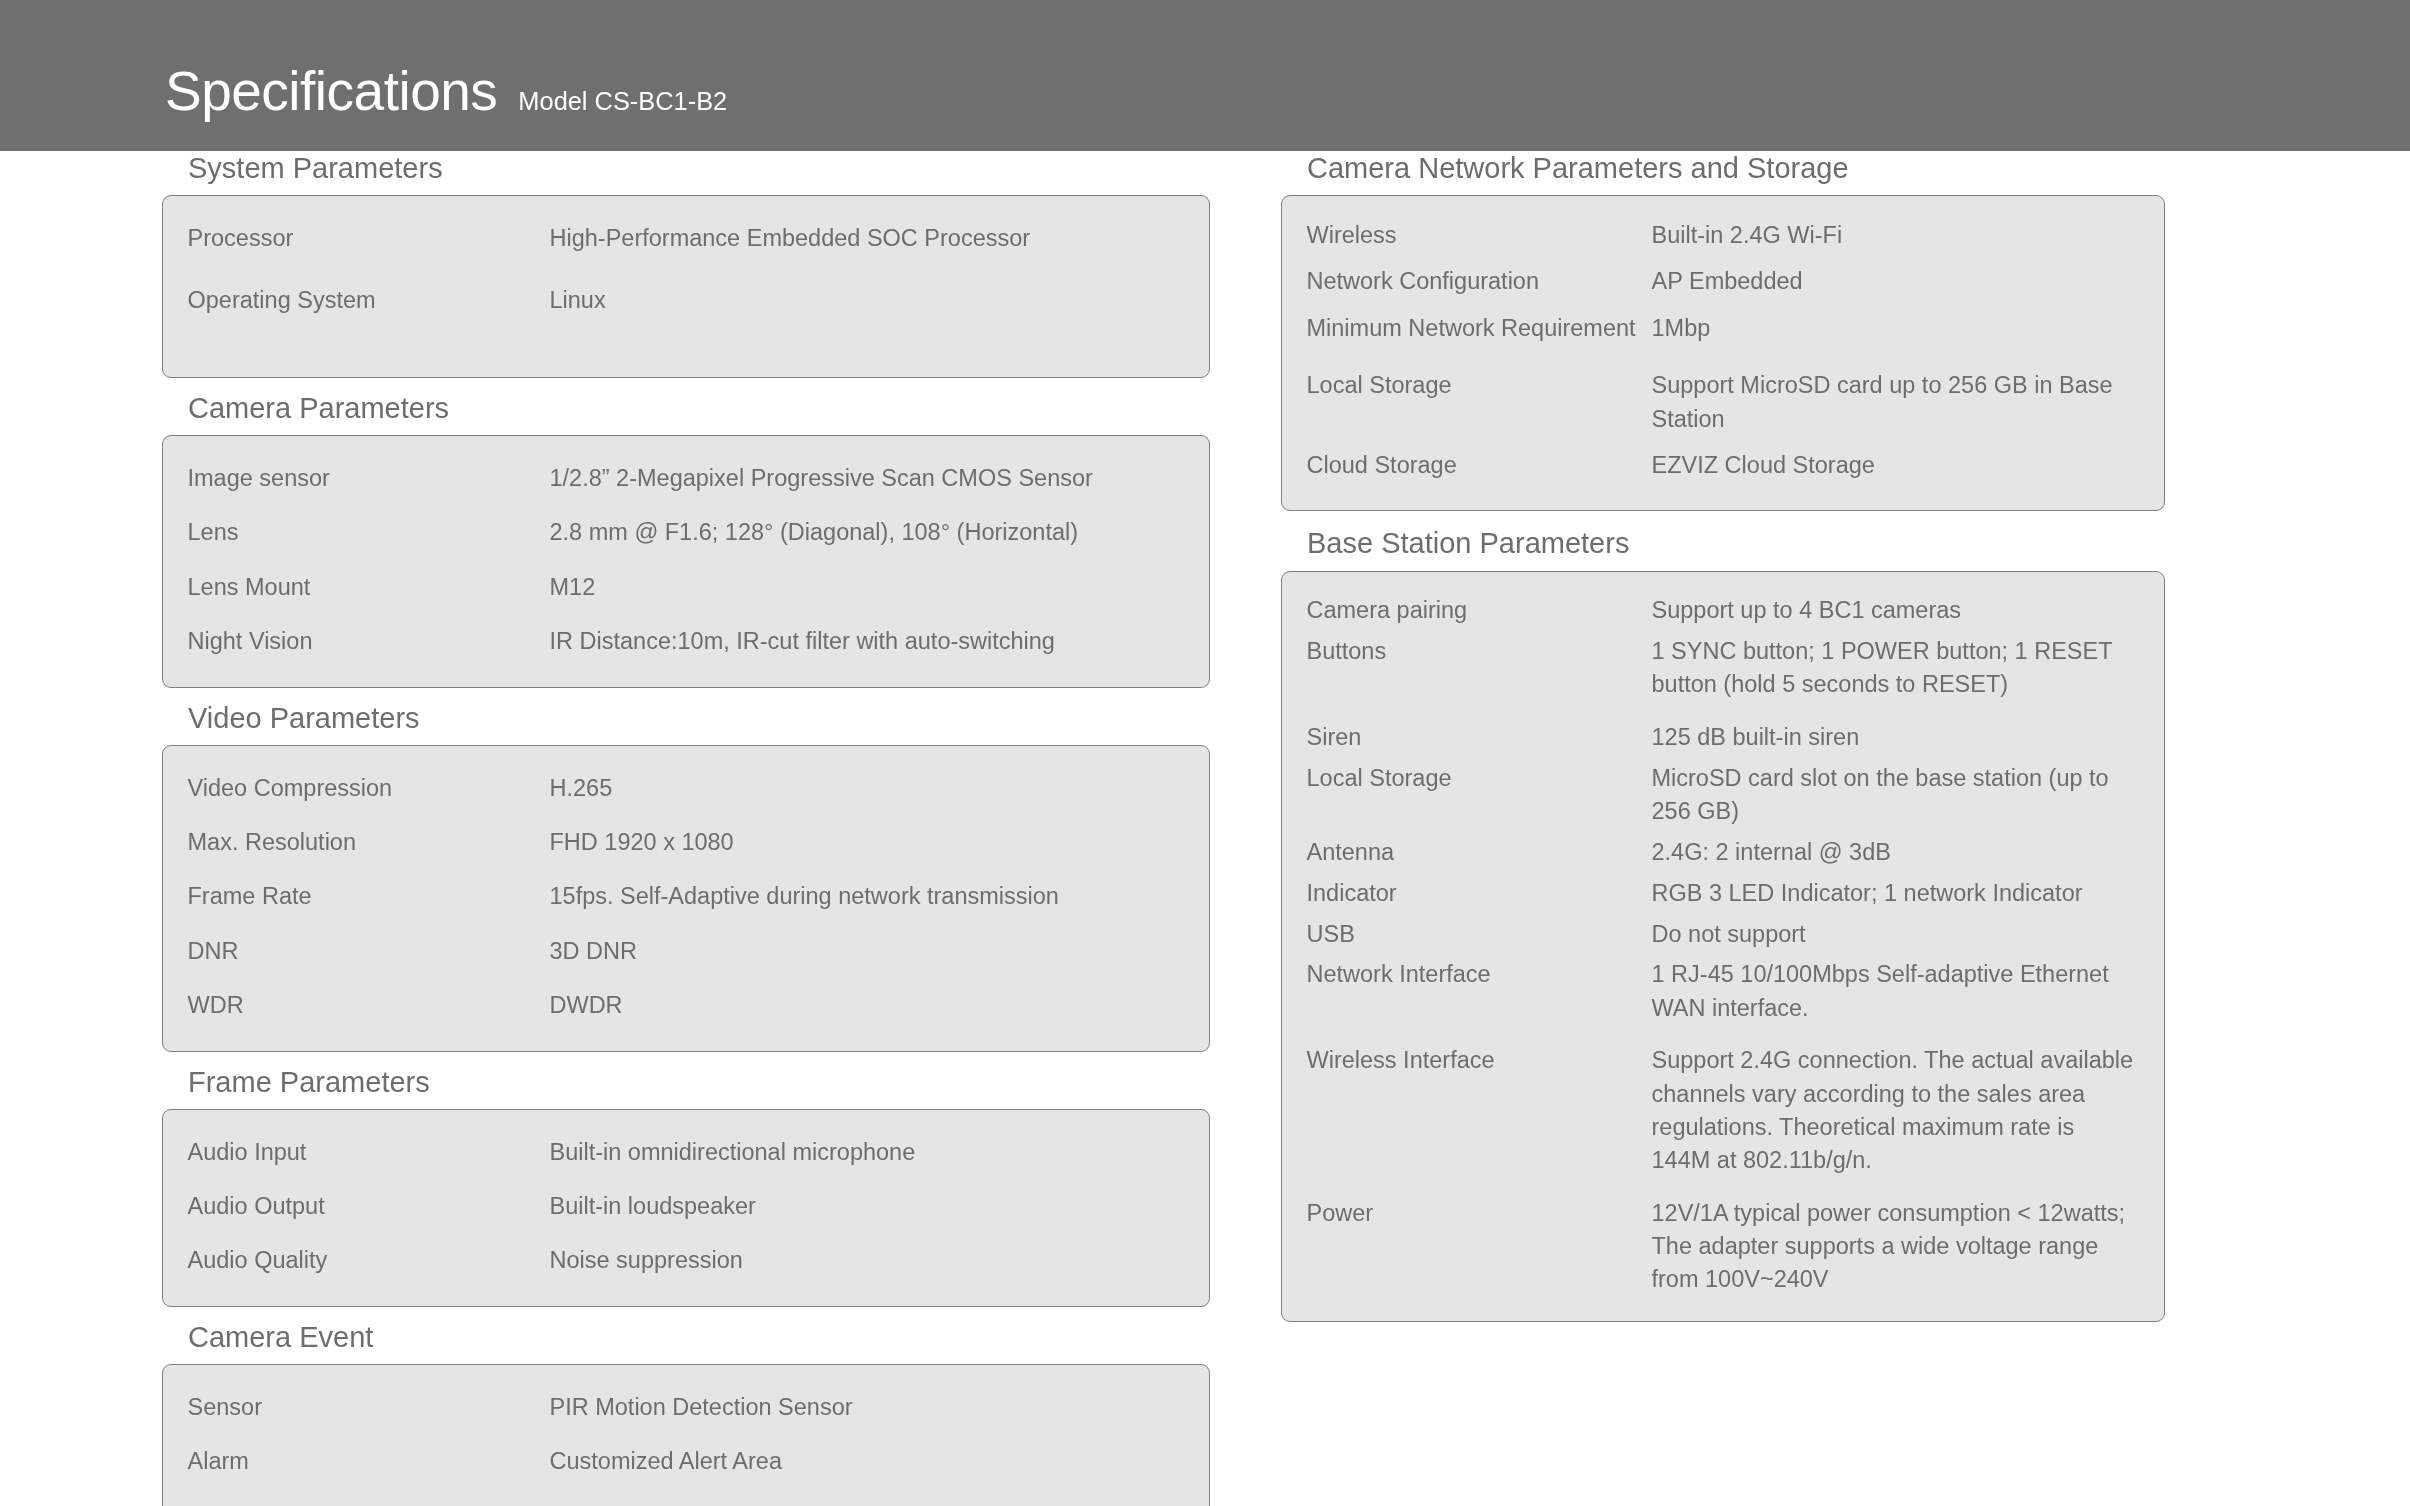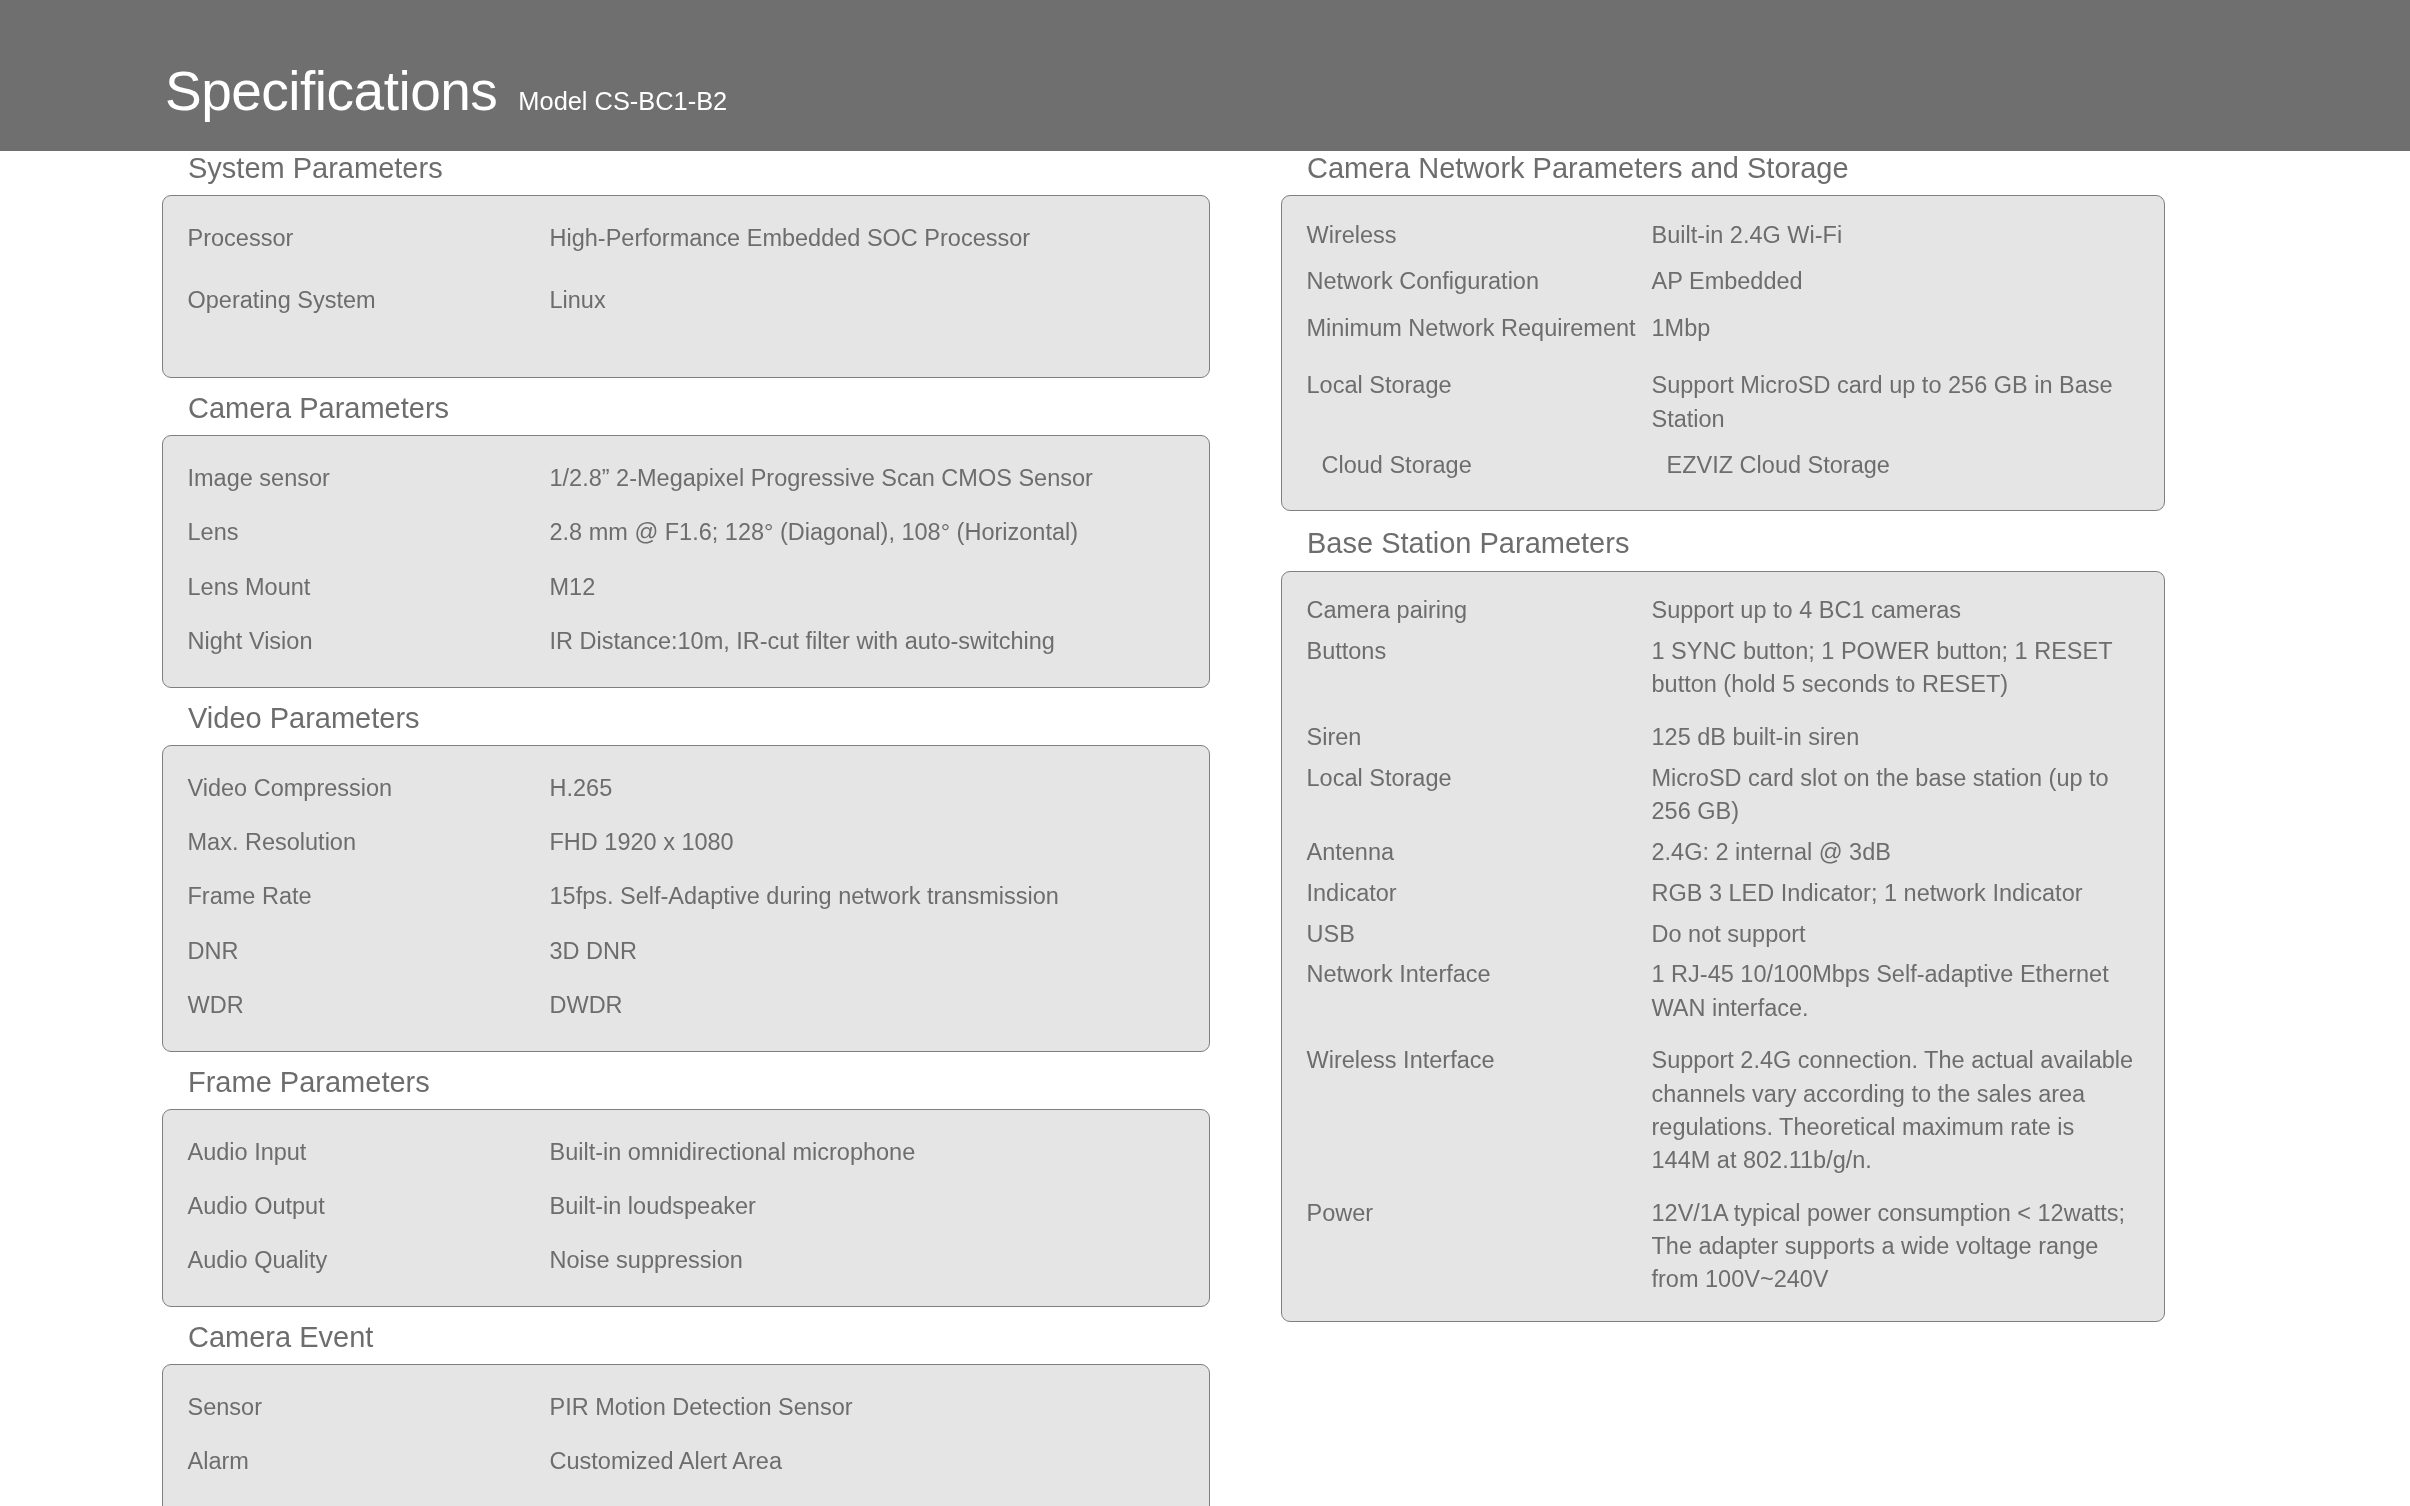--- a/index.html
+++ b/index.html
@@ -83,21 +83,21 @@
 
   
   .col-left .card { padding: 26px 24.5px 28px 24.5px; }
   .col-left .row  { display: flex; align-items: flex-start; margin-bottom: 21px; }
   .col-left .row:last-child { margin-bottom: 0; }
   .col-left .row-label { width: 362px; flex: 0 0 362px; }
 
   
   .card-network { padding: 22.6px 24.5px 28px 24.5px; }
   .card-network .row { display: flex; align-items: flex-start; margin-bottom: 13px; }
-  .card-network .row:last-child { margin-bottom: 0; margin-left: 15px; }
+  .card-network .row:last-child { margin-bottom: 0; }
   .card-network .row-label { width: 345px; flex: 0 0 345px; }
   .card-network .row-gap { margin-bottom: 24.5px; }
 
   
   .card-base { padding: 22.6px 24.5px 24.5px 24.5px; }
   .card-base .row { display: flex; align-items: flex-start; margin-bottom: 7.5px; }
   .card-base .row:last-child { margin-bottom: 0; }
   .card-base .row-label { width: 345px; flex: 0 0 345px; }
   .card-base .row-gap { margin-bottom: 19px; }
 

